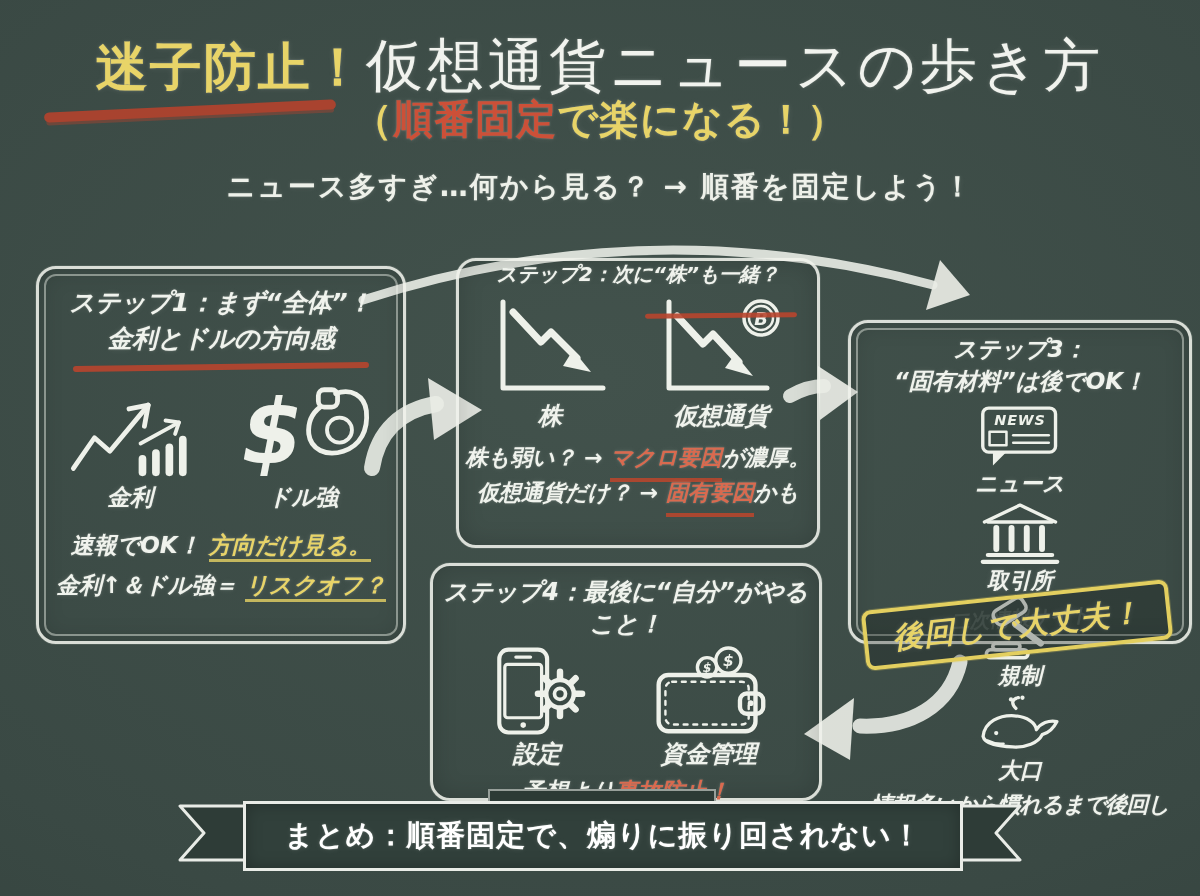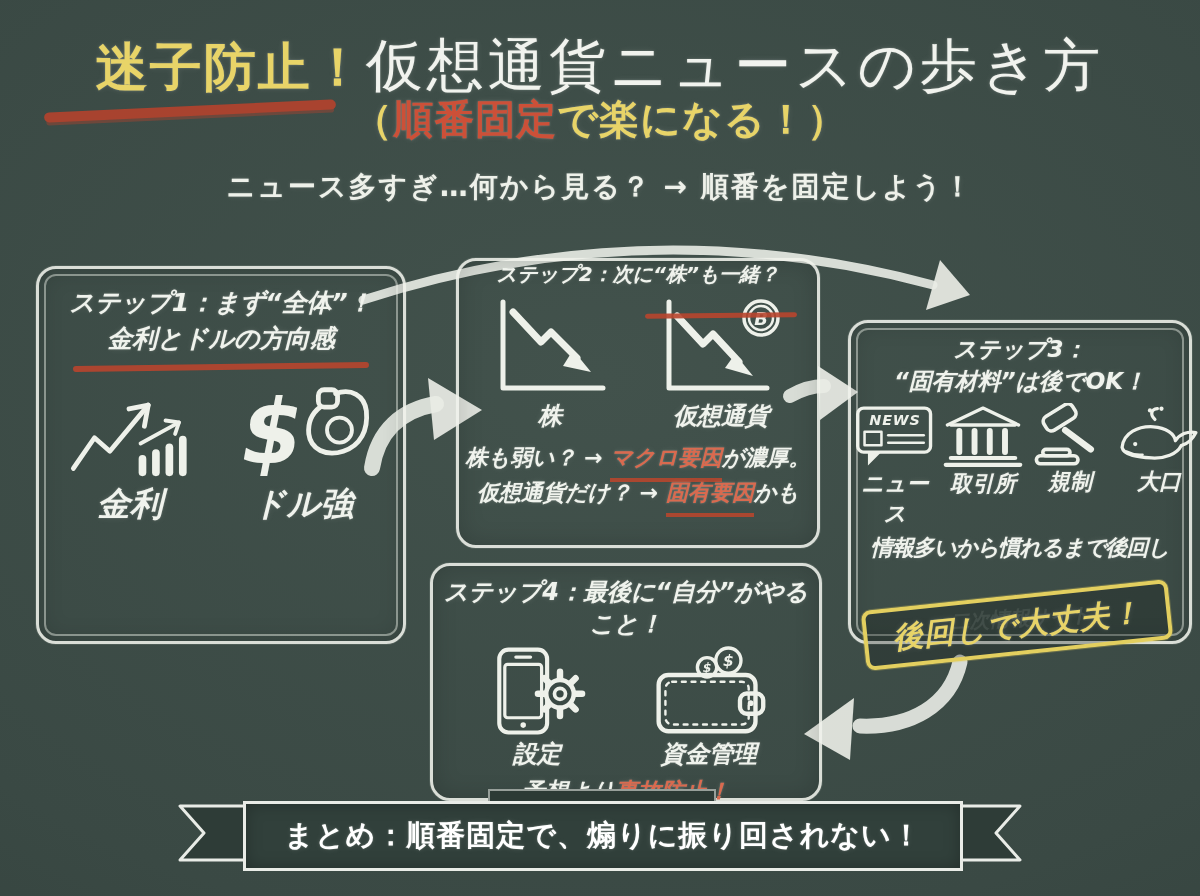--- a/index.html
+++ b/index.html
@@ -29,33 +29,33 @@
   .ilabel{font-weight:bold;color:#f0f3ed;text-align:center;}
   .note{font-weight:bold;text-align:center;color:#f0f3ed;}
   .u-y{color:#e8d468;border-bottom:3px solid rgba(230,210,100,.8);padding-bottom:1px;}
   .r-txt{color:#d96a4f;border-bottom:4px solid rgba(182,70,45,.9);padding-bottom:8px;}
 
   
   #step1{left:36px;top:266px;width:364px;height:372px;}
   #step1 .stitle{margin-top:16px;font-size:25px;line-height:1.45;}
   #step1 .redbar{width:296px;height:6px;margin:6px auto 0;transform:rotate(-0.8deg);}
   #step1 .iconrow{gap:30px;margin-top:14px;}
-  #step1 .ilabel{font-size:33px;margin-top:2px;}
+  #step1 .ilabel{font-size:23px;margin-top:2px;}
   #step1 .note{font-size:23px;line-height:1.75;margin-top:12px;}
 
   #step2{left:456px;top:258px;width:358px;height:284px;}
   #step2 .stitle{margin-top:0;font-size:20px;}
   #step2 .redbar{position:absolute;left:186px;top:52px;width:152px;height:5px;transform:rotate(-0.6deg);}
   #step2 .iconrow{gap:44px;margin-top:8px;}
   #step2 .ilabel{font-size:24px;margin-top:0px;}
   #step2 .note{font-size:22px;line-height:1.6;margin-top:8px;}
 
   #step3{left:848px;top:320px;width:338px;height:318px;}
   #step3 .stitle{margin-top:10px;font-size:23px;line-height:1.4;}
-  #step3 .grid{display:grid;grid-template-columns:1fr 1fr 1fr 1fr;row-gap:1px;margin-top:6px;justify-items:center;}
+  #step3 .grid{display:grid;grid-template-columns:1fr;row-gap:1px;margin-top:6px;justify-items:center;}
   #step3 .ilabel{font-size:22px;}
   #step3 .note{font-size:22px;margin-top:4px;letter-spacing:-1px;}
   .ghost{position:absolute;left:0;width:338px;top:282px;text-align:center;font-size:20px;font-weight:bold;color:#dfe5dd;opacity:.15;transform:rotate(-3deg);}
   .stamp{position:absolute;left:12px;top:272px;width:300px;height:52px;border:4px solid #e3cf5f;border-radius:9px;
          background:rgba(18,26,22,.28);transform:rotate(-6deg);
          display:flex;align-items:center;justify-content:center;
          font-size:30px;font-weight:bold;color:#e8d468;letter-spacing:1px;
          box-shadow:0 0 0 1px rgba(227,207,95,.25);}
 
   #step4{left:430px;top:563px;width:386px;height:232px;}
@@ -135,20 +135,27 @@
       </div>
       <div class="iconcell">
         <svg class="icon" width="152" height="96" viewBox="0 0 152 100" stroke-width="5">
           <text x="12" y="82" font-size="92">$</text>
           <rect x="92" y="6" width="20" height="18" rx="6"></rect>
           <path d="M110,10 C126,4 140,12 142,28 C144,48 136,64 118,70 C100,76 84,68 82,52 C81,40 86,30 94,24"></path>
           <circle cx="114" cy="48" r="13" stroke-width="4"></circle>
         </svg>
         <div class="ilabel chalk">ドル強</div>
       </div>
+    </div>
+    <div class="note chalk">
+      <span>速報でOK！</span>
+      <span class="u-y">方向だけ見る。</span>
+      <br>
+      <span>金利↑＆ドル強＝</span>
+      <span class="u-y">リスクオフ？</span>
     </div>
   </div>
 
   <div class="box" id="step2">
     <div class="stitle chalk">ステップ2：次に“株”も一緒？</div>
     <div class="redbar"></div>
     <div class="iconrow">
       <div class="iconcell">
         <svg class="icon" width="122" height="104" viewBox="0 0 122 104" stroke-width="5">
           <polyline points="14,6 14,92 114,92"></polyline>

